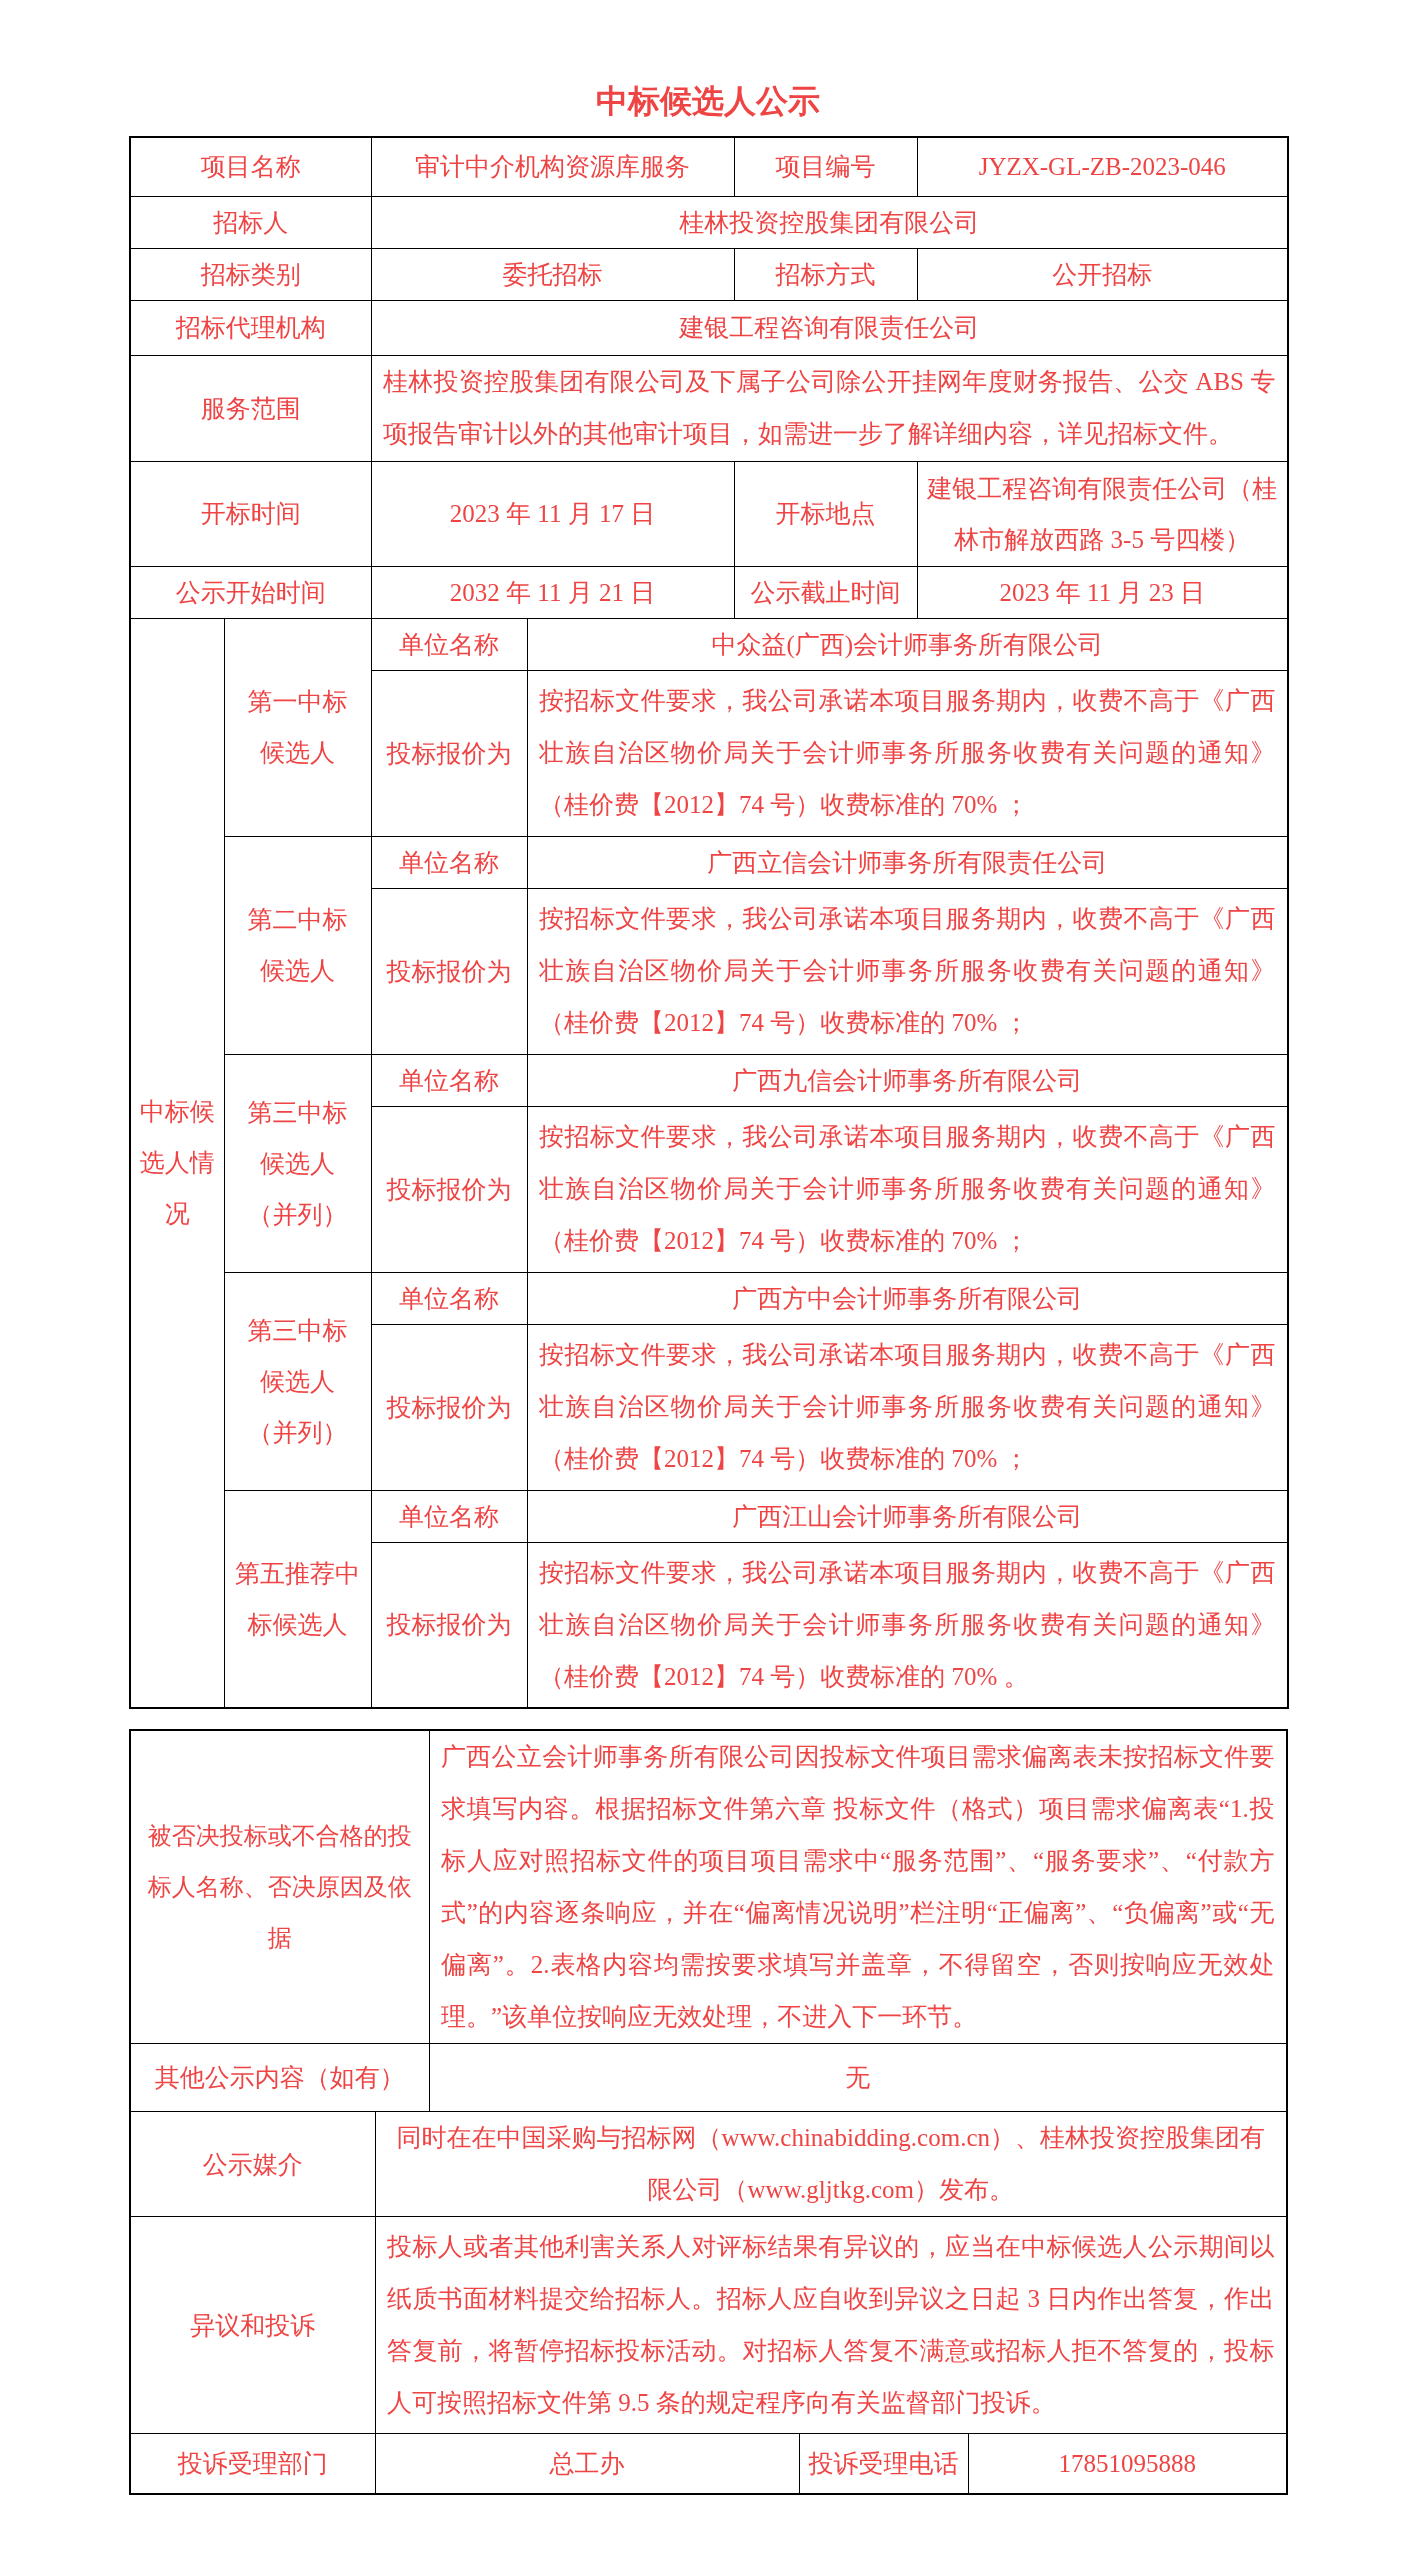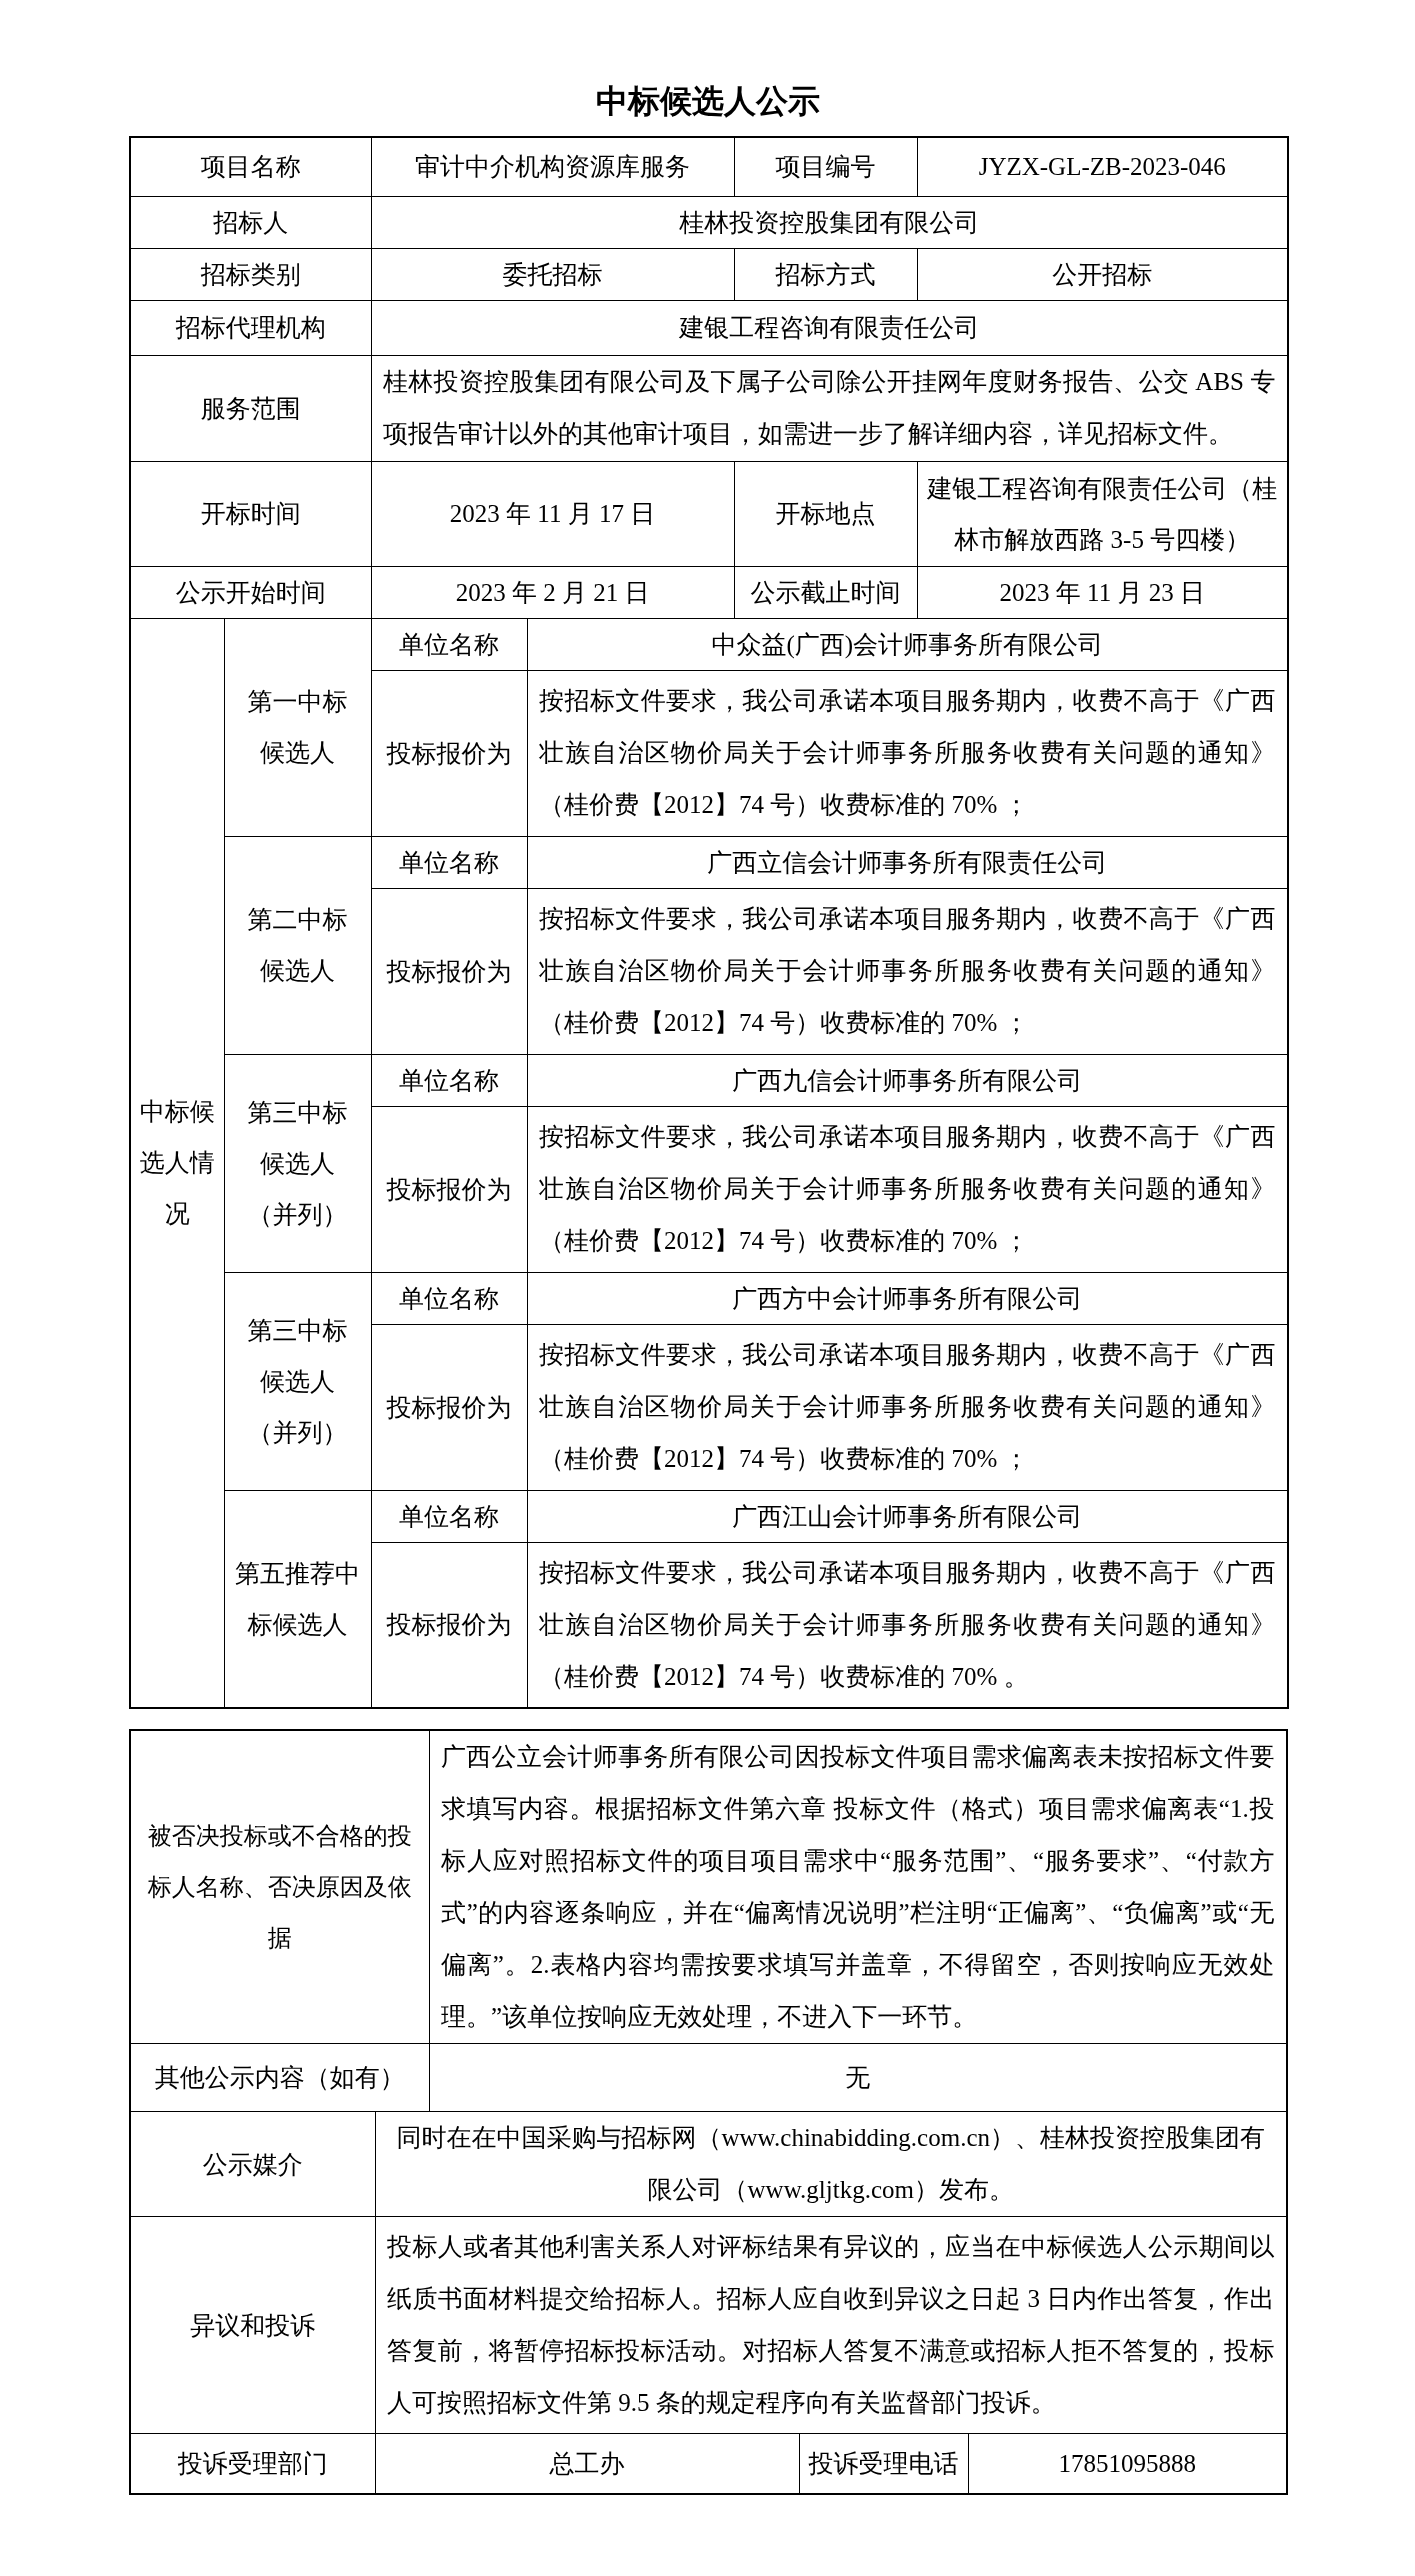--- a/index.html
+++ b/index.html
@@ -1,16 +1,16 @@
 <!DOCTYPE html>
 <html style="font-size:14.3px"><head>
 <meta charset="utf-8">
 <style>
   html,body{margin:0;padding:0;background:#ffffff;}
-  .page{position:relative;width:1416px;height:2576px;background:#ffffff;color:#000000;
+  .page{position:relative;width:1416px;height:2576px;background:#ffffff;color:#ef4444;
         font-family:"Liberation Serif","DejaVu Serif",serif;}
   .title{position:absolute;top:80px;left:0;width:100%;text-align:center;
          font-size:32px;font-weight:bold;font-family:"Liberation Sans","DejaVu Sans",sans-serif;}
   table{border-collapse:collapse;table-layout:fixed;background:#fff;}
   .t1{position:absolute;left:129px;top:136px;width:1158px;border:2.7px solid #000;}
   .t2{position:absolute;left:129px;top:1729px;width:1158px;border:2.7px solid #000;}
   td{border:0.9px solid #000;font-size:25px;line-height:51px;padding:0 3px;
      vertical-align:middle;text-align:center;overflow:hidden;word-break:break-all;}
   td.para{text-align:justify;line-height:52px;padding:0 11.6px;margin-left:10px;}
   td.center{text-align:center;line-height:52px;padding:0 11.6px;}
@@ -60,21 +60,21 @@
         <td colspan="4" class="para">桂林投资控股集团有限公司及下属子公司除公开挂网年度财务报告、公交 ABS 专项报告审计以外的其他审计项目，如需进一步了解详细内容，详见招标文件。</td>
       </tr>
       <tr style="height:105px">
         <td colspan="2">开标时间</td>
         <td colspan="2">2023 年 11 月 17 日</td>
         <td>开标地点</td>
         <td class="tight">建银工程咨询有限责任公司（桂林市解放西路 3-5 号四楼）</td>
       </tr>
       <tr style="height:51px">
         <td colspan="2">公示开始时间</td>
-        <td colspan="2">2023 年 2 月 21 日</td>
+        <td colspan="2">2032 年 11 月 21 日</td>
         <td class="tight">公示截止时间</td>
         <td>2023 年 11 月 23 日</td>
       </tr>
 
       <tr style="height:51px">
         <td rowspan="10" class="pre">中标候
 选人情
 况</td>
         <td rowspan="2" class="pre">第一中标
 候选人</td>

